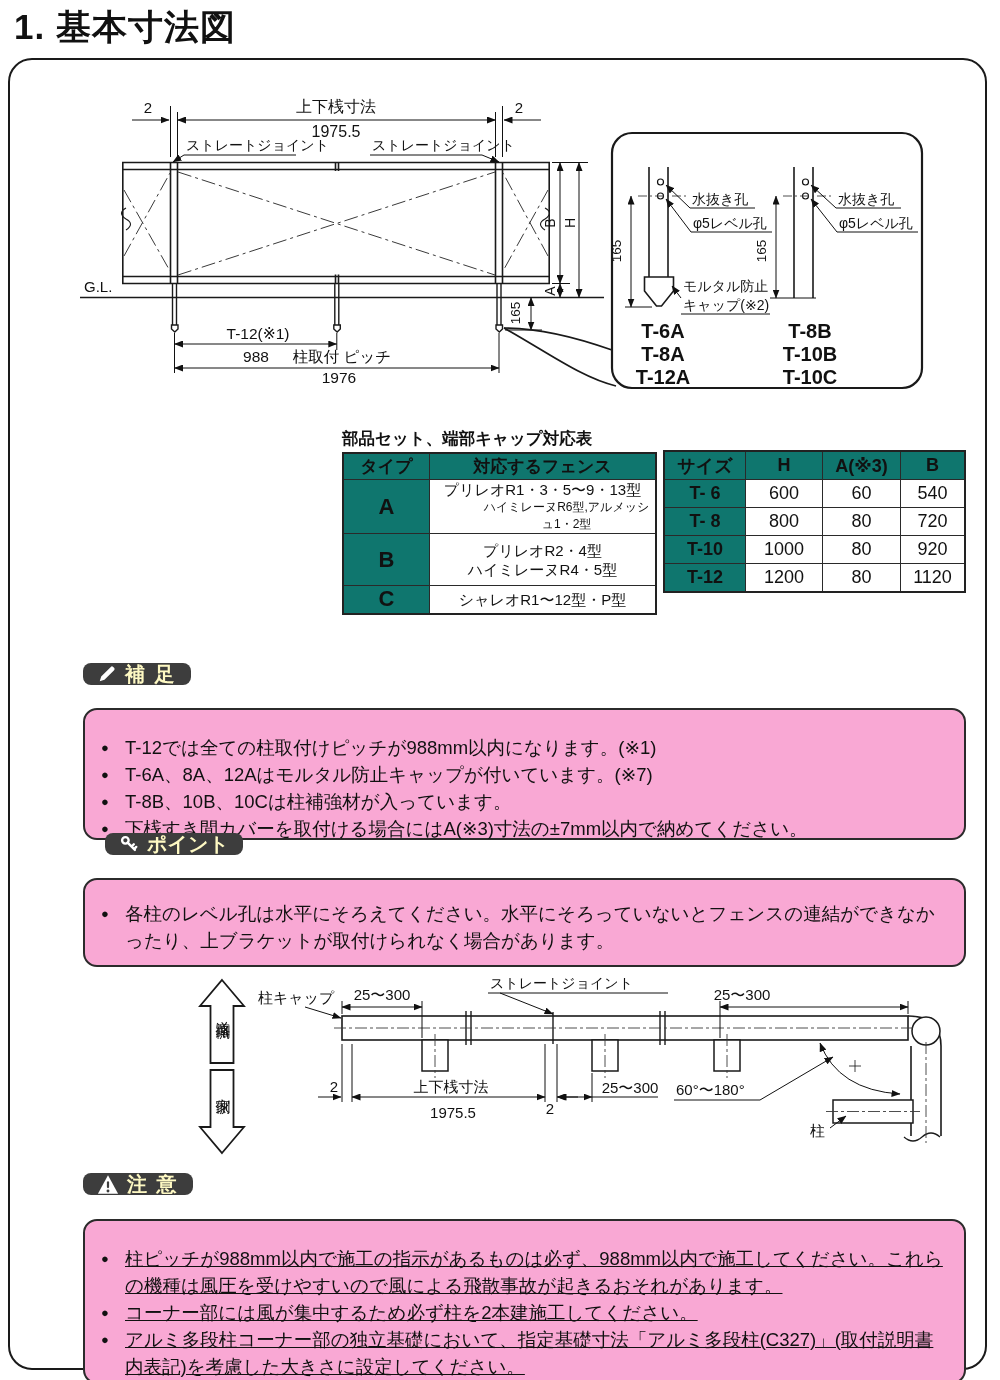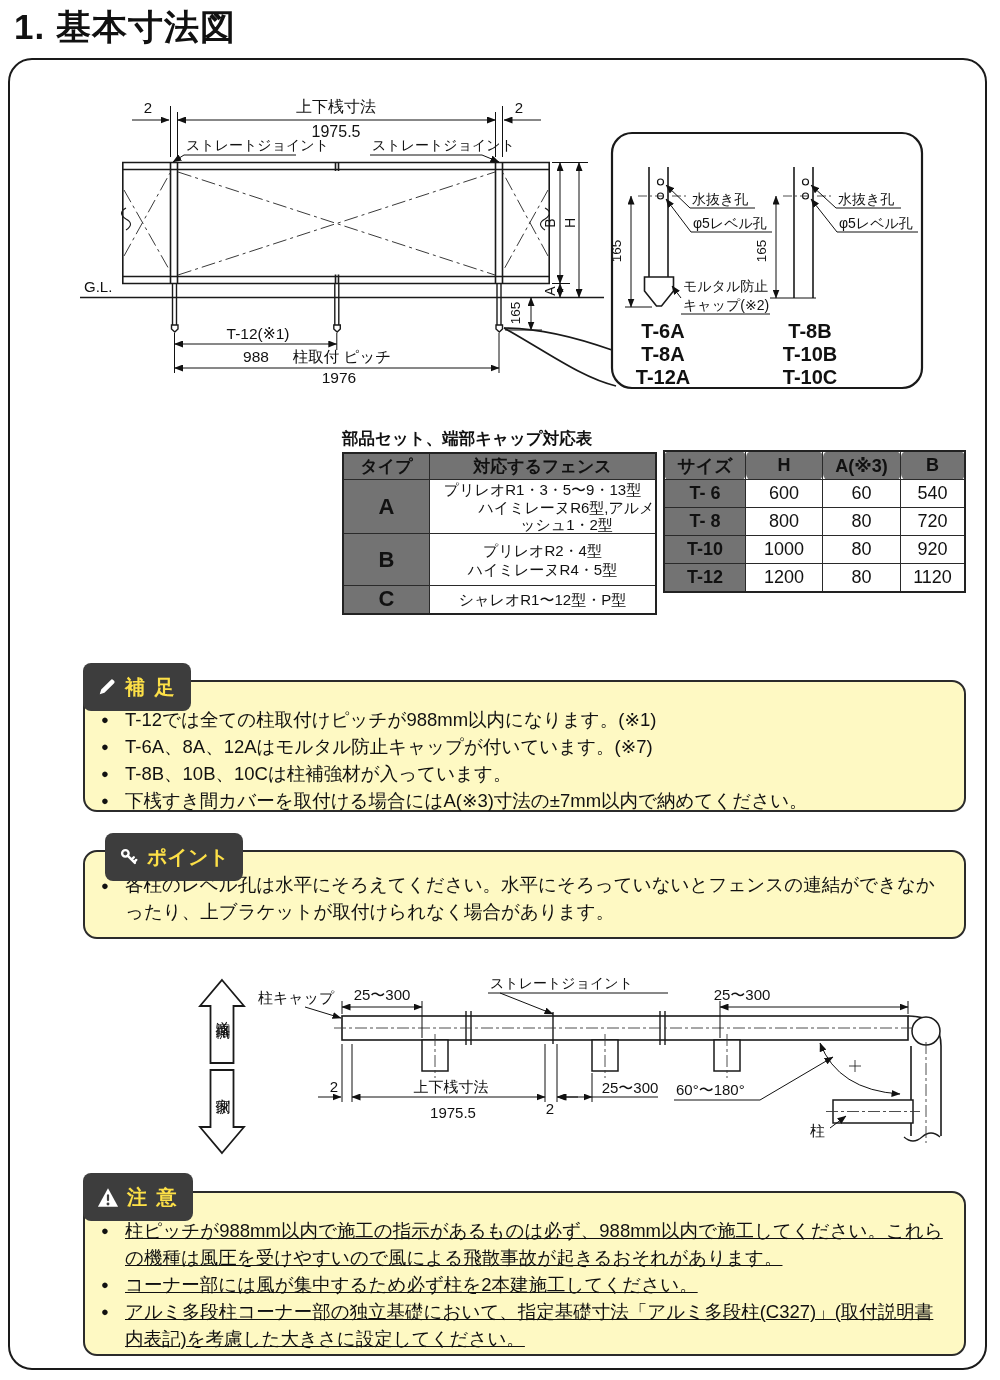--- a/index.html
+++ b/index.html
@@ -9,36 +9,36 @@
   .frame{position:absolute;left:8px;top:58px;width:975px;height:1308px;border:2.5px solid #1a1a1a;border-radius:24px;}
   svg text{font-family:"Liberation Sans","DejaVu Sans",sans-serif;fill:#111;}
   .abs{position:absolute;}
   
   .tbl-title{position:absolute;left:342px;top:428px;font-size:16.5px;font-weight:700;}
   table{border-collapse:collapse;}
   .ptable{position:absolute;left:342px;top:452px;}
   .stable{position:absolute;left:663px;top:450px;}
   td,th{border:1.6px solid #2a2a2a;text-align:center;vertical-align:middle;padding:0;}
   .ptable{border:2.4px solid #222;} .stable{border:2.4px solid #222;}
-  .gray{background:#737373;}
+  .gray{background:#0f766e;}
   .ptable th{width:85px;height:25px;font-size:17px;}
   .ptable .fcol{width:225px;text-align:center;}
   .ptable .typecell{font-size:22px;font-weight:700;}
   .ptable .l1{font-size:15px;line-height:19px;}
-  .ptable .l2{font-size:15px;line-height:17px;padding-left:48px;}
+  .ptable .l2{font-size:12px;line-height:17px;padding-left:48px;}
   .rowAB{height:52px;} .rowC{height:28px;}
-  .stable th{height:27px;font-size:18px;border-radius:6px;}
+  .stable th{height:27px;font-size:18px;}
   .stable td{height:27px;font-size:18px;}
   .stable .c0{width:80px;font-weight:700;}
   .stable .c1{width:76px;} .stable .c2{width:77px;} .stable .c3{width:63px;}
   
-  .badge{position:absolute;z-index:2;height:48px;background:#3d3d3d;border-radius:8px;
-         display:inline-flex;align-items:center;gap:8px;padding:0 14px;color:#fde047;
+  .badge{position:absolute;z-index:2;height:22px;background:#3d3d3d;border-radius:8px;
+         display:inline-flex;align-items:center;gap:8px;padding:0 14px;color:#fef9c3;
          font-size:20px;font-weight:700;letter-spacing:2px;}
-  .notebox{position:absolute;border:2px solid #2b2b2b;border-radius:14px;background:#fef9c3;z-index:1;}
+  .notebox{position:absolute;border:2px solid #2b2b2b;border-radius:14px;background:#f9a8d4;z-index:1;margin-top:28px;}
   .notebox ul{margin:0;padding:0;list-style:none;}
   .notebox li{position:relative;padding-left:26px;font-size:18.5px;line-height:27px;}
   .notebox li::before{content:"●";position:absolute;left:2px;top:0;font-size:13px;}
   .vlabel{position:absolute;writing-mode:vertical-rl;text-orientation:upright;font-size:15px;letter-spacing:2px;z-index:2;}
 </style>
 </head>
 <body>
 
 <div class="page">
   <div class="title">1. 基本寸法図</div>
@@ -283,21 +283,21 @@
   </div>
 
   <div class="badge" style="left:83px;top:833px;letter-spacing:0;margin-left:22px;">
     <svg width="20" height="20" viewBox="0 0 22 22">
       <circle cx="7" cy="7" r="3.6" fill="none" stroke="#fff" stroke-width="2.6"></circle>
       <path d="M9.5 9.5 L17.5 17.5 M13.8 13.8 L16.3 11.3 M16.6 16.6 L19 14.2" stroke="#fff" stroke-width="2.6" fill="none" stroke-linecap="round"></path>
     </svg>
     <span>ポイント</span>
   </div>
   <div class="notebox" style="left:83px;top:850px;width:879px;height:85px;">
-    <ul style="padding:20px 16px 0 14px;font-family:Liberation Serif, serif;">
+    <ul style="padding:20px 16px 0 14px;">
       <li>各柱のレベル孔は水平にそろえてください。水平にそろっていないとフェンスの連結ができなかったり、上ブラケットが取付けられなく場合があります。</li>
     </ul>
   </div>
 
   <div class="vlabel" style="left:213px;top:1009px;">道路側</div>
   <div class="vlabel" style="left:213px;top:1086px;">家側</div>
 
   <svg class="abs" style="left:8px;top:953px;" width="980" height="212" viewBox="8 953 980 212">
     <defs>
       <marker id="ar2" markerWidth="9" markerHeight="7" viewBox="0 0 9 7" refX="8.5" refY="3.5" orient="auto-start-reverse" markerUnits="userSpaceOnUse">

